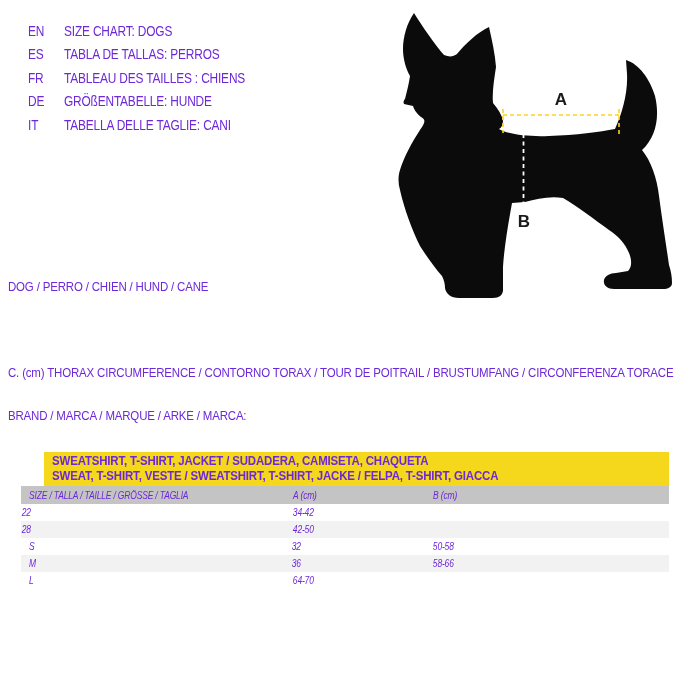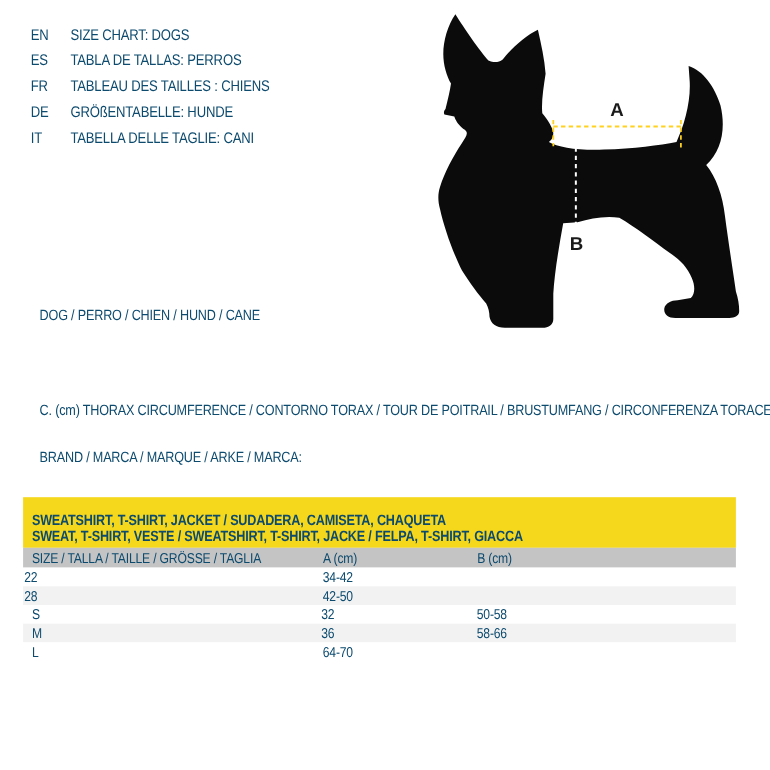--- a/index.html
+++ b/index.html
@@ -1,44 +1,44 @@
 <!DOCTYPE html>
 <html><head>
 <meta charset="utf-8">
 <style>
   html,body{margin:0;padding:0;background:#fff;}
   #canvas{
     position:relative;width:700px;height:700px;background:#ffffff;overflow:hidden;
-    font-family:"Liberation Sans", sans-serif;color:#0c4a6e;
+    font-family:"Liberation Sans", sans-serif;color:#6d28d9;
   }
   .cx{display:inline-block;transform:scaleX(0.85);transform-origin:0 50%;letter-spacing:-0.2px;white-space:nowrap;}
   .cx-c{display:inline-block;transform:scaleX(0.85);transform-origin:50% 50%;letter-spacing:-0.2px;white-space:nowrap;}
 
   
   #lang-block{position:absolute;left:28px;top:20px;}
   .lang-row{position:relative;height:23.4px;font-size:14px;line-height:23.4px;}
   .lang-code{position:absolute;left:0;top:0;}
   .lang-label{position:absolute;left:36px;top:0;}
 
   
   #dog-svg{position:absolute;left:380px;top:0;}
 
   
-  .bodyline{position:absolute;left:36px;font-size:13.5px;line-height:16px;}
+  .bodyline{position:absolute;left:8px;font-size:13.5px;line-height:16px;}
   #animal-line{top:279px;}
   #legend-a{top:344px;}
   #legend-c{top:365px;}
   #brand-line{top:408px;text-align:right;}
 
   
   #size-table{position:absolute;left:21px;top:452px;width:648px;}
-  #table-header{background:#F5D71C;padding:14px 0 3px 8px;}
+  #table-header{background:#F5D71C;padding:2px 0 3px 8px;margin-left:23px;}
   .hdr-line{font-size:13.5px;font-weight:bold;line-height:14.5px;}
   #table-subheader{background:#C4C4C4;height:18px;}
-  .trow{display:grid;grid-template-columns:270px 140px 72px 1fr;align-items:center;height:17px;font-size:13px;}
+  .trow{display:grid;grid-template-columns:270px 140px 72px 1fr;align-items:center;height:17px;font-size:10px;font-style:italic;}
   #table-subheader.trow{height:18px;}
   .cell-size{padding-left:8px;text-align:left;}
   .cell-a,.cell-b{text-align:left;}
   .row-alt{background:#F2F2F2;}
   .row-plain{background:#FFFFFF;}
 </style>
 </head>
 <body>
 
 <div id="canvas">

